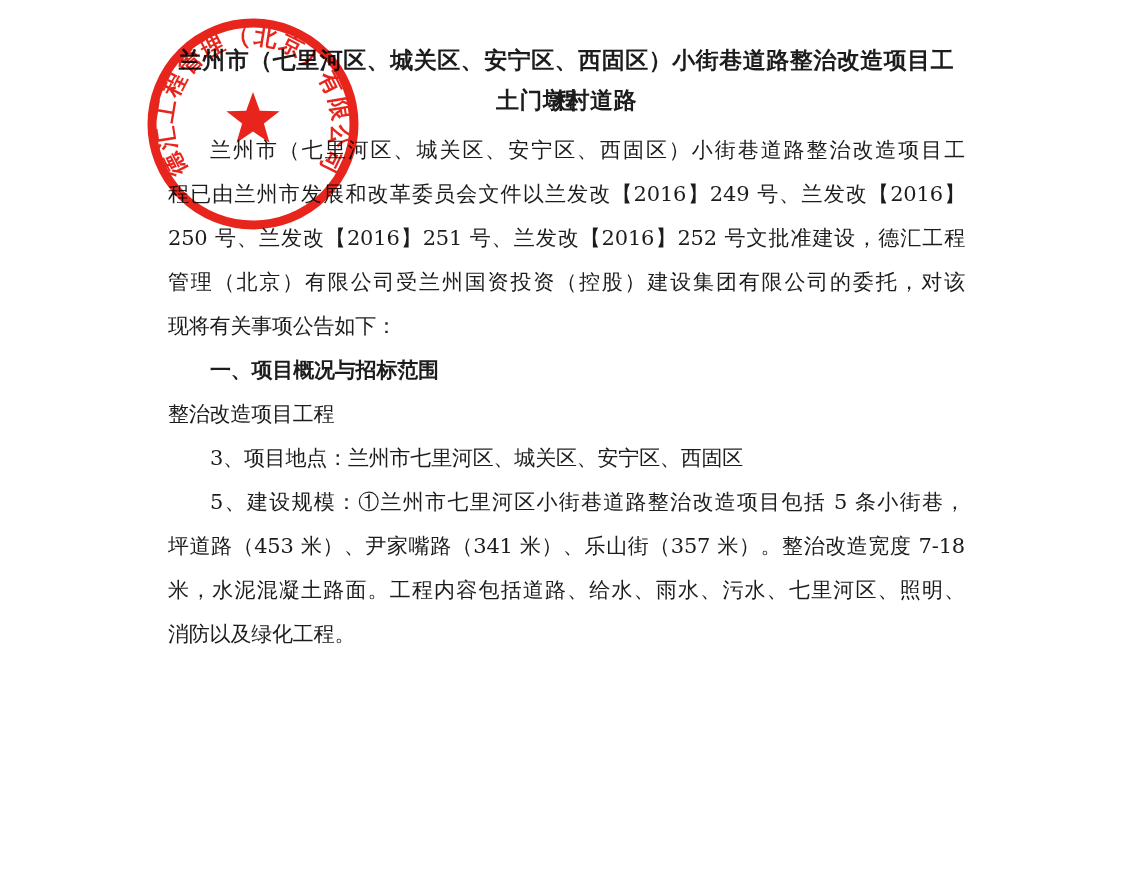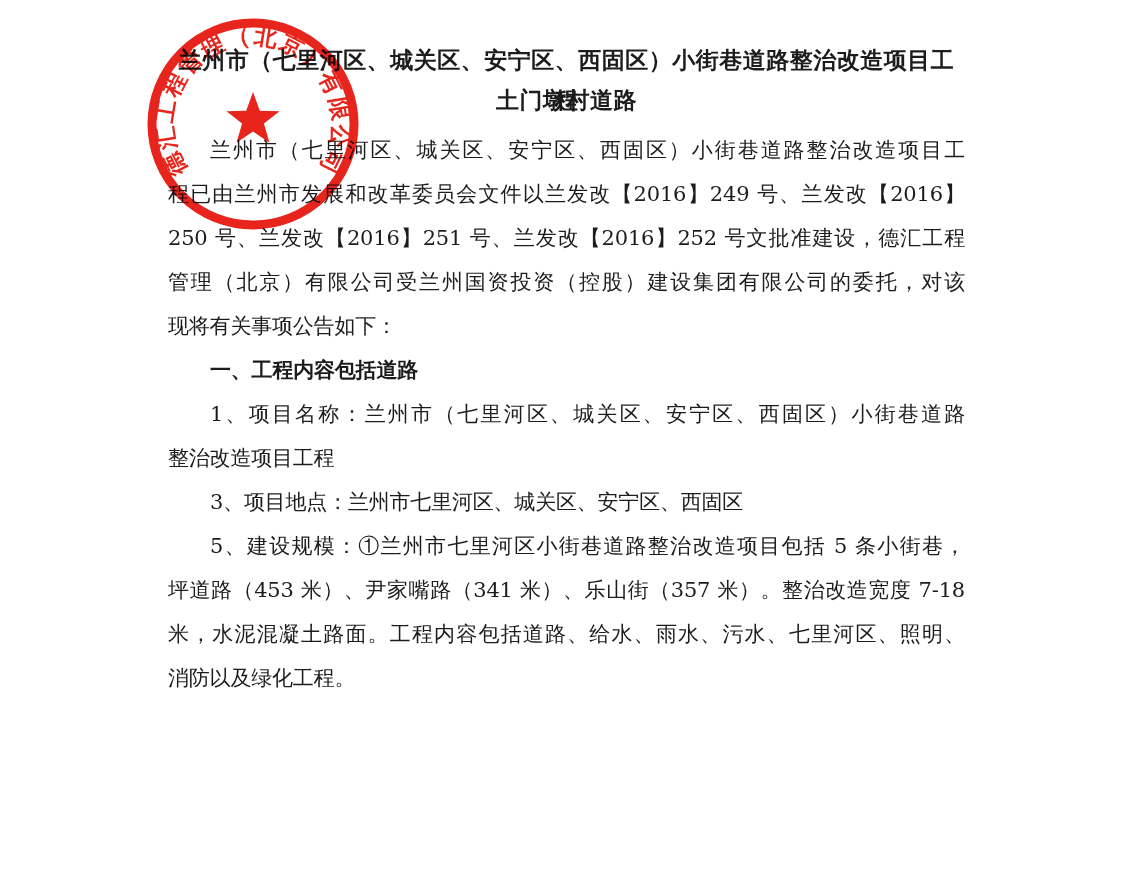--- a/index.html
+++ b/index.html
@@ -67,23 +67,22 @@
     <div class="title-line">兰州市（七里河区、城关区、安宁区、西固区）小街巷道路整治改造项目工程</div>
     <div class="title-line">土门墩村道路</div>
   </div>
   <div class="content">
     <div class="ln ind">兰州市（七里河区、城关区、安宁区、西固区）小街巷道路整治改造项目工</div>
     <div class="ln">程已由兰州市发展和改革委员会文件以兰发改【2016】249 号、兰发改【2016】</div>
     <div class="ln">250 号、兰发改【2016】251 号、兰发改【2016】252 号文批准建设，德汇工程</div>
     <div class="ln">管理（北京）有限公司受兰州国资投资（控股）建设集团有限公司的委托，对该</div>
     <div class="ln last">现将有关事项公告如下：</div>
 
-    <div class="ln ind heading last">一、工程内容包括道路</div>
+    <div class="ln ind heading last">一、项目概况与招标范围</div>
 
-    <div class="ln ind">1、项目名称：兰州市（七里河区、城关区、安宁区、西固区）小街巷道路</div>
     <div class="ln last">整治改造项目工程</div>
 
     <div class="ln ind last">3、项目地点：兰州市七里河区、城关区、安宁区、西固区</div>
 
     <div class="ln ind">5、建设规模：①兰州市七里河区小街巷道路整治改造项目包括 5 条小街巷，</div>
     <div class="ln">坪道路（453 米）、尹家嘴路（341 米）、乐山街（357 米）。整治改造宽度 7-18</div>
     <div class="ln">米，水泥混凝土路面。工程内容包括道路、给水、雨水、污水、七里河区、照明、</div>
     <div class="ln last">消防以及绿化工程。</div>
   </div>
 </div>

